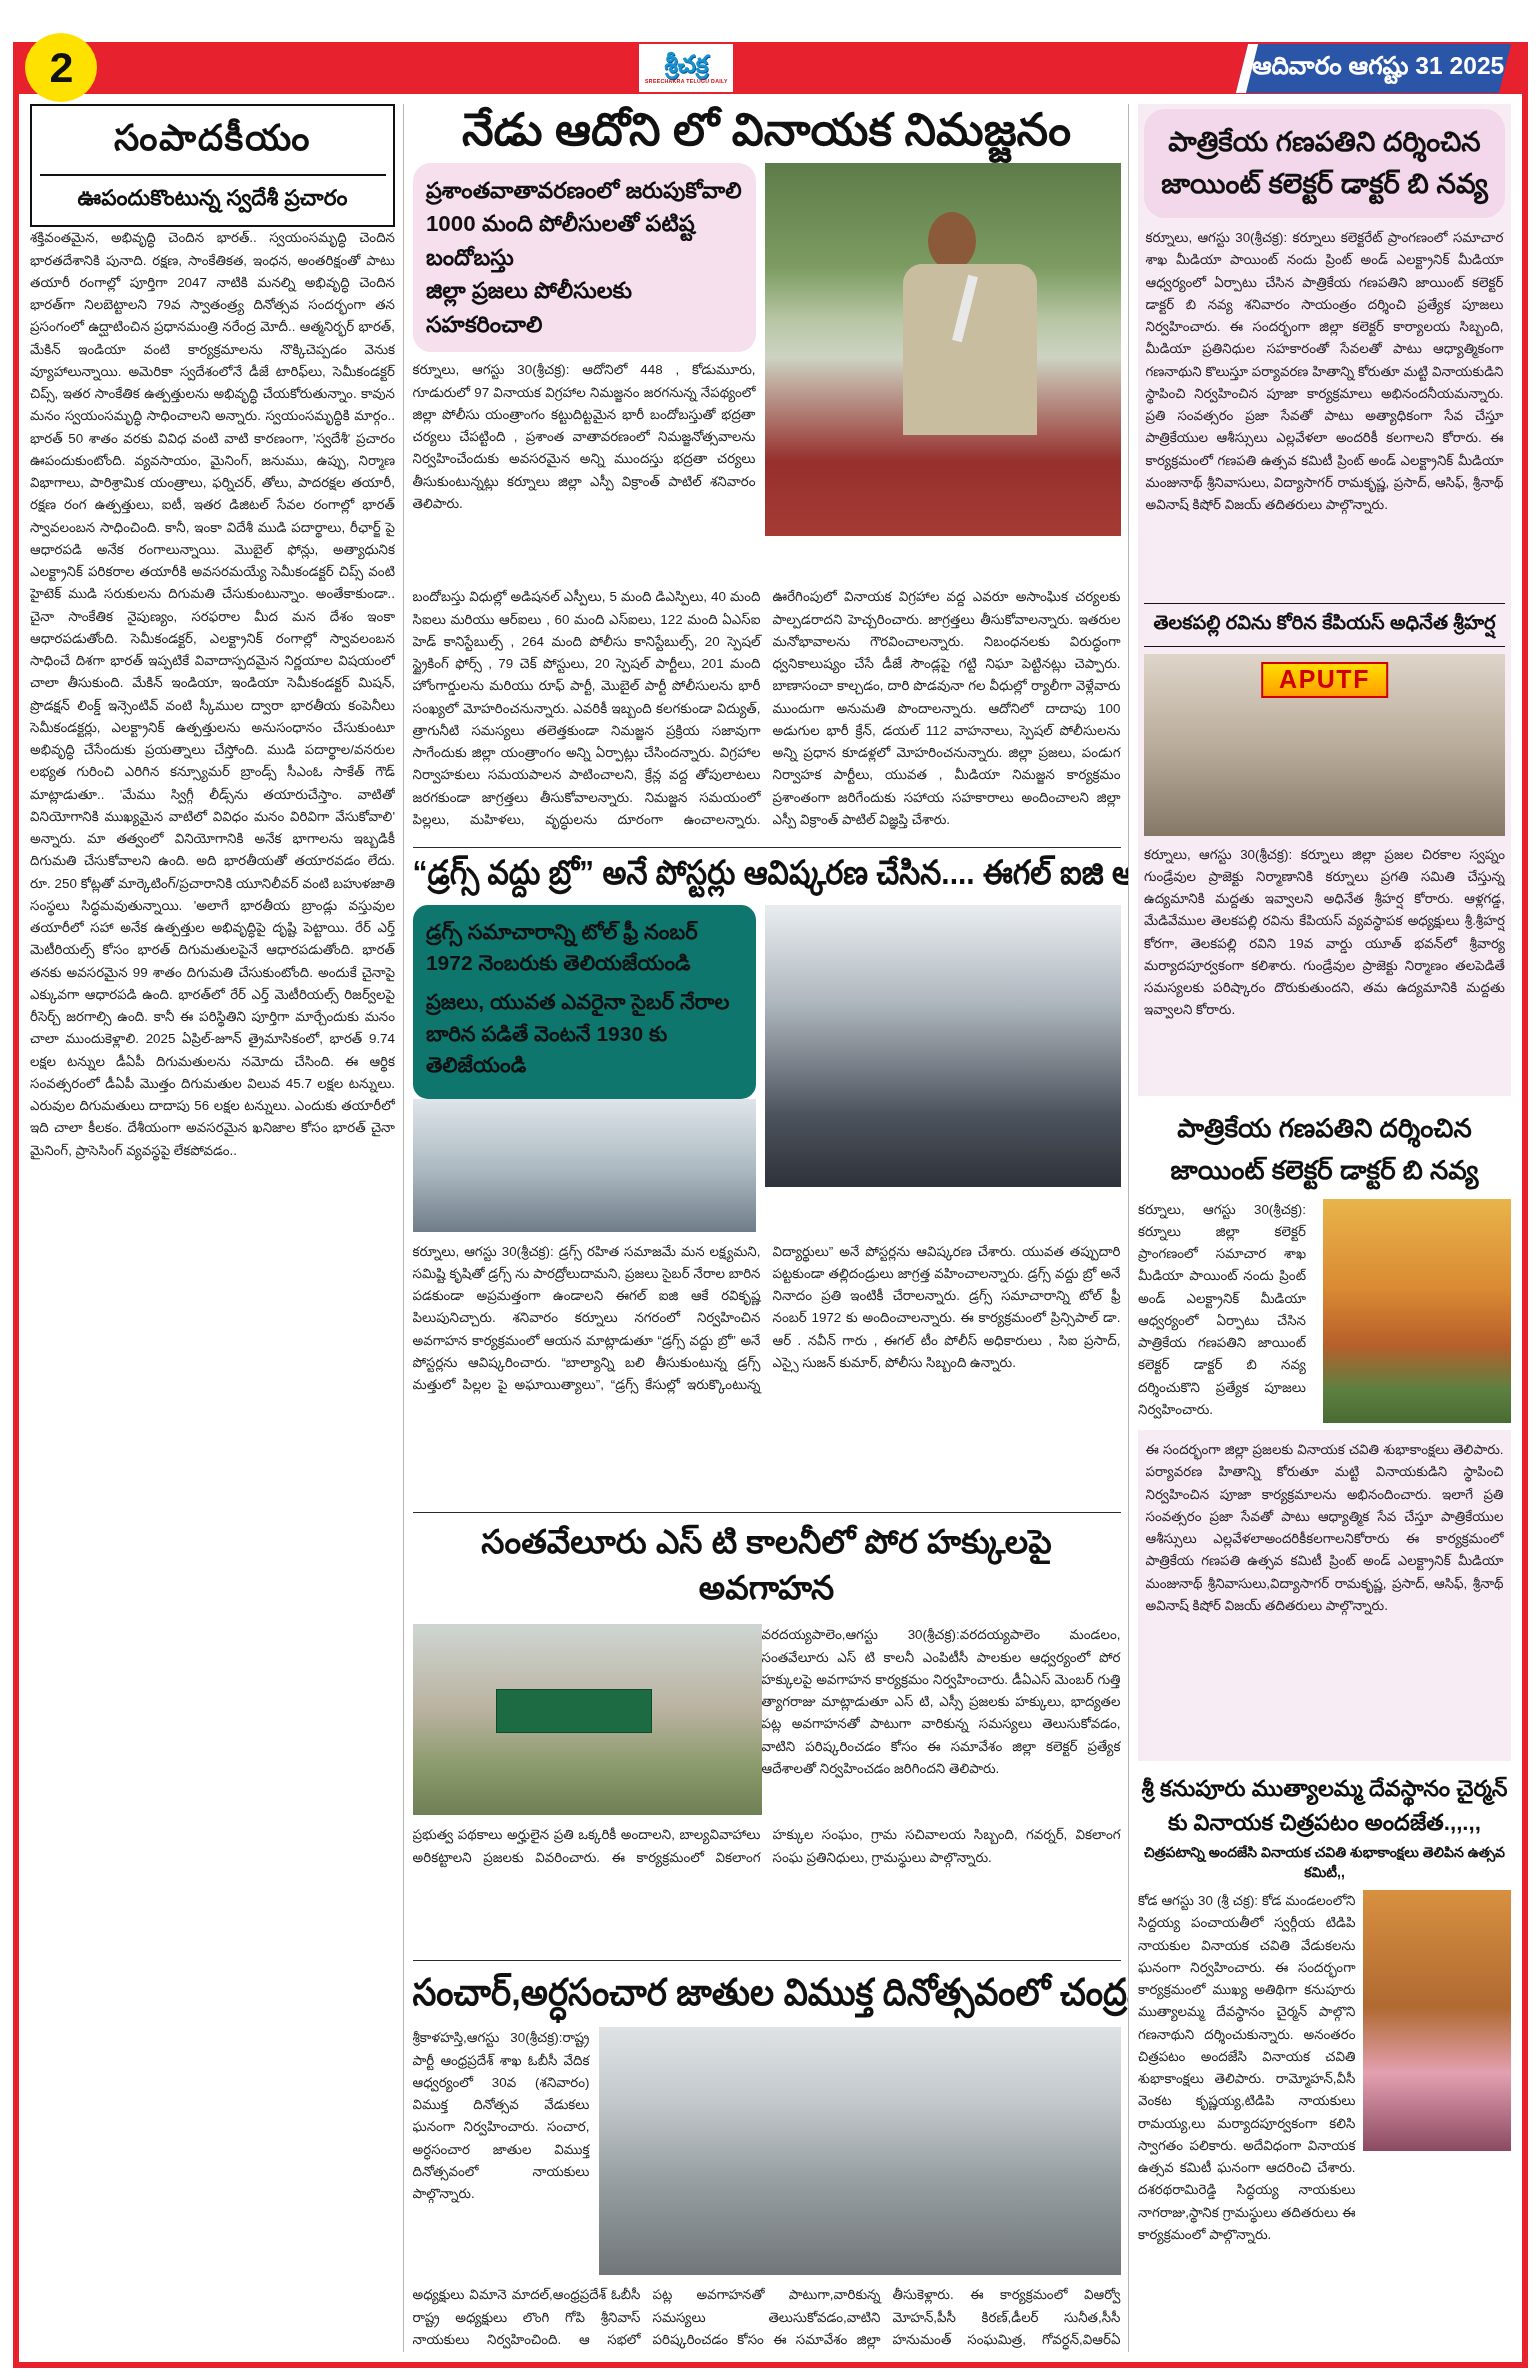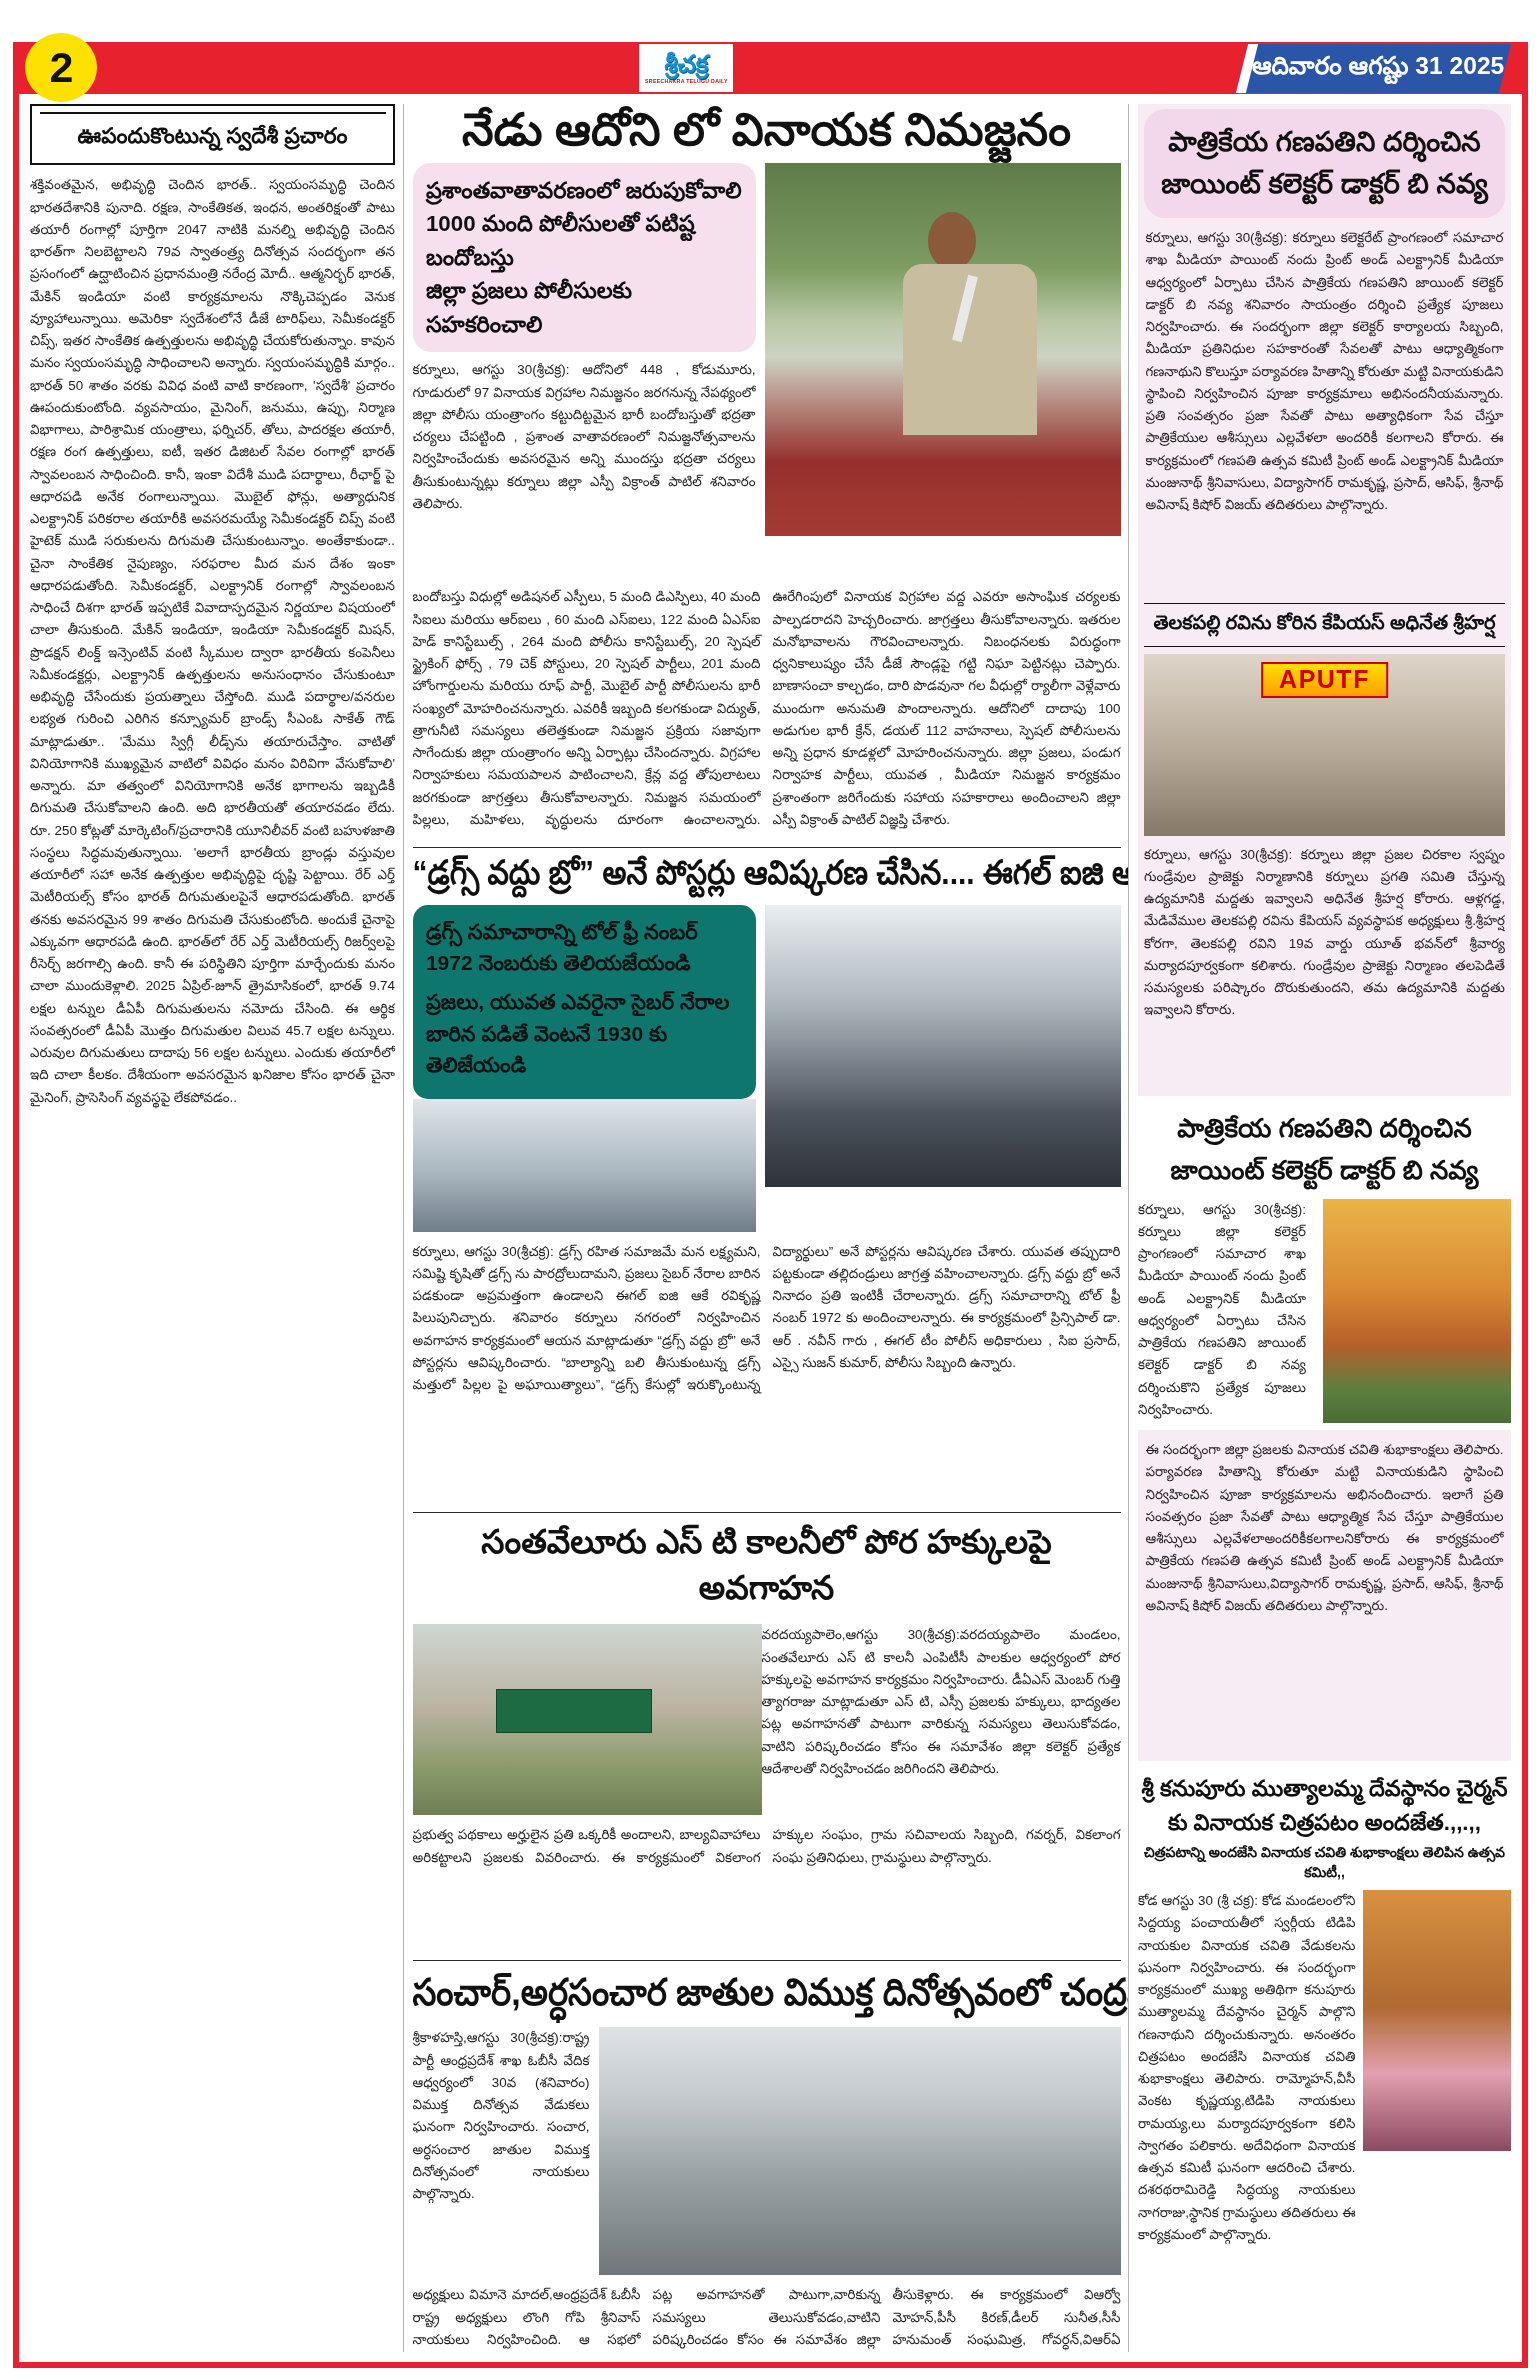--- a/index.html
+++ b/index.html
@@ -24,21 +24,21 @@
   .col-left{width:365px;border-right:0.7px solid #b5b5b5;padding-right:7.5px;overflow:hidden;}
   .col-center{width:708px;border-right:0.7px solid #b5b5b5;padding-right:7.5px;overflow:hidden;}
   .col-right{flex:1;overflow:hidden;}
 
   .body-txt{font-size:13.4px;line-height:1.66;text-align:justify;color:#1c1c1c;overflow:hidden;}
 
   
   .ed-box{border:2.2px solid #111;padding:6px 7.5px 0;}
   .ed-title{font-size:36px;font-weight:800;text-align:center;letter-spacing:1.5px;padding:4.5px 0 7.5px;}
   .ed-sub{border-top:2.2px solid #111;font-size:21.6px;font-weight:800;text-align:center;padding:9px 0 10.4px;}
-  .ed-body{margin-top:9px;height:2065px;}
+  .ed-body{height:2065px;}
 
   
   .main-head{font-size:45px;font-weight:800;text-align:center;line-height:1.05;margin:1.5px 0 10.4px;}
   .row-main{display:grid;grid-template-columns:1fr 356px;gap:9px;}
   .pink-points{background:#f7e0ee;border-radius:18px;padding:10.4px 13.4px;}
   .pink-points div{font-size:22.4px;font-weight:800;line-height:1.5;color:#101010;}
   .bl{height:218px;margin-top:7.5px;}
   .cols2{column-count:2;column-gap:12px;margin-top:9px;}
   .h-imm-cols{height:250px;}
 
@@ -109,20 +109,21 @@
     </div>
     <div class="datebox">
       <span>ఆదివారం ఆగష్టు 31 2025</span>
     </div>
   </div>
 
   <div class="content">
 
     <aside class="col-left">
       <div class="ed-box">
+        <div class="ed-title">సంపాదకీయం</div>
         <div class="ed-sub">ఊపందుకొంటున్న స్వదేశీ ప్రచారం</div>
       </div>
       <div class="body-txt ed-body">శక్తివంతమైన, అభివృద్ధి చెందిన భారత్.. స్వయంసమృద్ధి చెందిన భారతదేశానికి పునాది. రక్షణ, సాంకేతికత, ఇంధన, అంతరిక్షంతో పాటు తయారీ రంగాల్లో పూర్తిగా 2047 నాటికి మనల్ని అభివృద్ధి చెందిన భారత్‌గా నిలబెట్టాలని 79వ స్వాతంత్ర్య దినోత్సవ సందర్భంగా తన ప్రసంగంలో ఉద్ఘాటించిన ప్రధానమంత్రి నరేంద్ర మోదీ.. ఆత్మనిర్భర్ భారత్, మేకిన్ ఇండియా వంటి కార్యక్రమాలను నొక్కిచెప్పడం వెనుక వ్యూహాలున్నాయి. అమెరికా స్వదేశంలోనే డీజే టారిఫ్‌లు, సెమీకండక్టర్ చిప్స్, ఇతర సాంకేతిక ఉత్పత్తులను అభివృద్ధి చేయకోరుతున్నాం. కావున మనం స్వయంసమృద్ధి సాధించాలని అన్నారు. స్వయంసమృద్ధికి మార్గం.. భారత్ 50 శాతం వరకు వివిధ వంటి వాటి కారణంగా, 'స్వదేశీ' ప్రచారం ఊపందుకుంటోంది. వ్యవసాయం, మైనింగ్, జనుము, ఉప్పు, నిర్మాణ విభాగాలు, పారిశ్రామిక యంత్రాలు, ఫర్నిచర్, తోలు, పాదరక్షల తయారీ, రక్షణ రంగ ఉత్పత్తులు, ఐటీ, ఇతర డిజిటల్ సేవల రంగాల్లో భారత్ స్వావలంబన సాధించింది. కానీ, ఇంకా విదేశీ ముడి పదార్థాలు, రీఛార్జ్ పై ఆధారపడి అనేక రంగాలున్నాయి. మొబైల్ ఫోన్లు, అత్యాధునిక ఎలక్ట్రానిక్ పరికరాల తయారీకి అవసరమయ్యే సెమీకండక్టర్ చిప్స్ వంటి హైటెక్ ముడి సరుకులను దిగుమతి చేసుకుంటున్నాం. అంతేకాకుండా.. చైనా సాంకేతిక నైపుణ్యం, సరఫరాల మీద మన దేశం ఇంకా ఆధారపడుతోంది. సెమీకండక్టర్, ఎలక్ట్రానిక్ రంగాల్లో స్వావలంబన సాధించే దిశగా భారత్ ఇప్పటికే వివాదాస్పదమైన నిర్ణయాల విషయంలో చాలా తీసుకుంది. మేకిన్ ఇండియా, ఇండియా సెమీకండక్టర్ మిషన్, ప్రొడక్షన్ లింక్డ్ ఇన్సెంటివ్ వంటి స్కీముల ద్వారా భారతీయ కంపెనీలు సెమీకండక్టర్లు, ఎలక్ట్రానిక్ ఉత్పత్తులను అనుసంధానం చేసుకుంటూ అభివృద్ధి చేసేందుకు ప్రయత్నాలు చేస్తోంది. ముడి పదార్థాల/వనరుల లభ్యత గురించి ఎరిగిన కన్స్యూమర్ బ్రాండ్స్ సీఎంఓ సాకేత్ గౌడ్ మాట్లాడుతూ.. 'మేము స్విగ్గీ లీడ్స్‌ను తయారుచేస్తాం. వాటితో వినియోగానికి ముఖ్యమైన వాటిలో వివిధం మనం విరివిగా వేసుకోవాలి' అన్నారు. మా తత్వంలో వినియోగానికి అనేక భాగాలను ఇబ్బడికీ దిగుమతి చేసుకోవాలని ఉంది. అది భారతీయతో తయారవడం లేదు. రూ. 250 కోట్లతో మార్కెటింగ్/ప్రచారానికి యూనిలీవర్ వంటి బహుళజాతి సంస్థలు సిద్ధమవుతున్నాయి. 'అలాగే భారతీయ బ్రాండ్లు వస్తువుల తయారీలో సహా అనేక ఉత్పత్తుల అభివృద్ధిపై దృష్టి పెట్టాయి. రేర్ ఎర్త్ మెటీరియల్స్ కోసం భారత్ దిగుమతులపైనే ఆధారపడుతోంది. భారత్ తనకు అవసరమైన 99 శాతం దిగుమతి చేసుకుంటోంది. అందుకే చైనాపై ఎక్కువగా ఆధారపడి ఉంది. భారత్‌లో రేర్ ఎర్త్ మెటీరియల్స్ రిజర్వ్‌లపై రీసెర్చ్ జరగాల్సి ఉంది. కానీ ఈ పరిస్థితిని పూర్తిగా మార్చేందుకు మనం చాలా ముందుకెళ్లాలి. 2025 ఏప్రిల్-జూన్ త్రైమాసికంలో, భారత్ 9.74 లక్షల టన్నుల డీఏపీ దిగుమతులను నమోదు చేసింది. ఈ ఆర్థిక సంవత్సరంలో డీఏపీ మొత్తం దిగుమతుల విలువ 45.7 లక్షల టన్నులు. ఎరువుల దిగుమతులు దాదాపు 56 లక్షల టన్నులు. ఎందుకు తయారీలో ఇది చాలా కీలకం. దేశీయంగా అవసరమైన ఖనిజాల కోసం భారత్ చైనా మైనింగ్, ప్రాసెసింగ్ వ్యవస్థపై లేకపోవడం..</div>
     </aside>
 
     <main class="col-center">
 
       <section>
         <h1 class="main-head">నేడు ఆదోని లో వినాయక నిమజ్జనం</h1>
         <div class="row-main">

